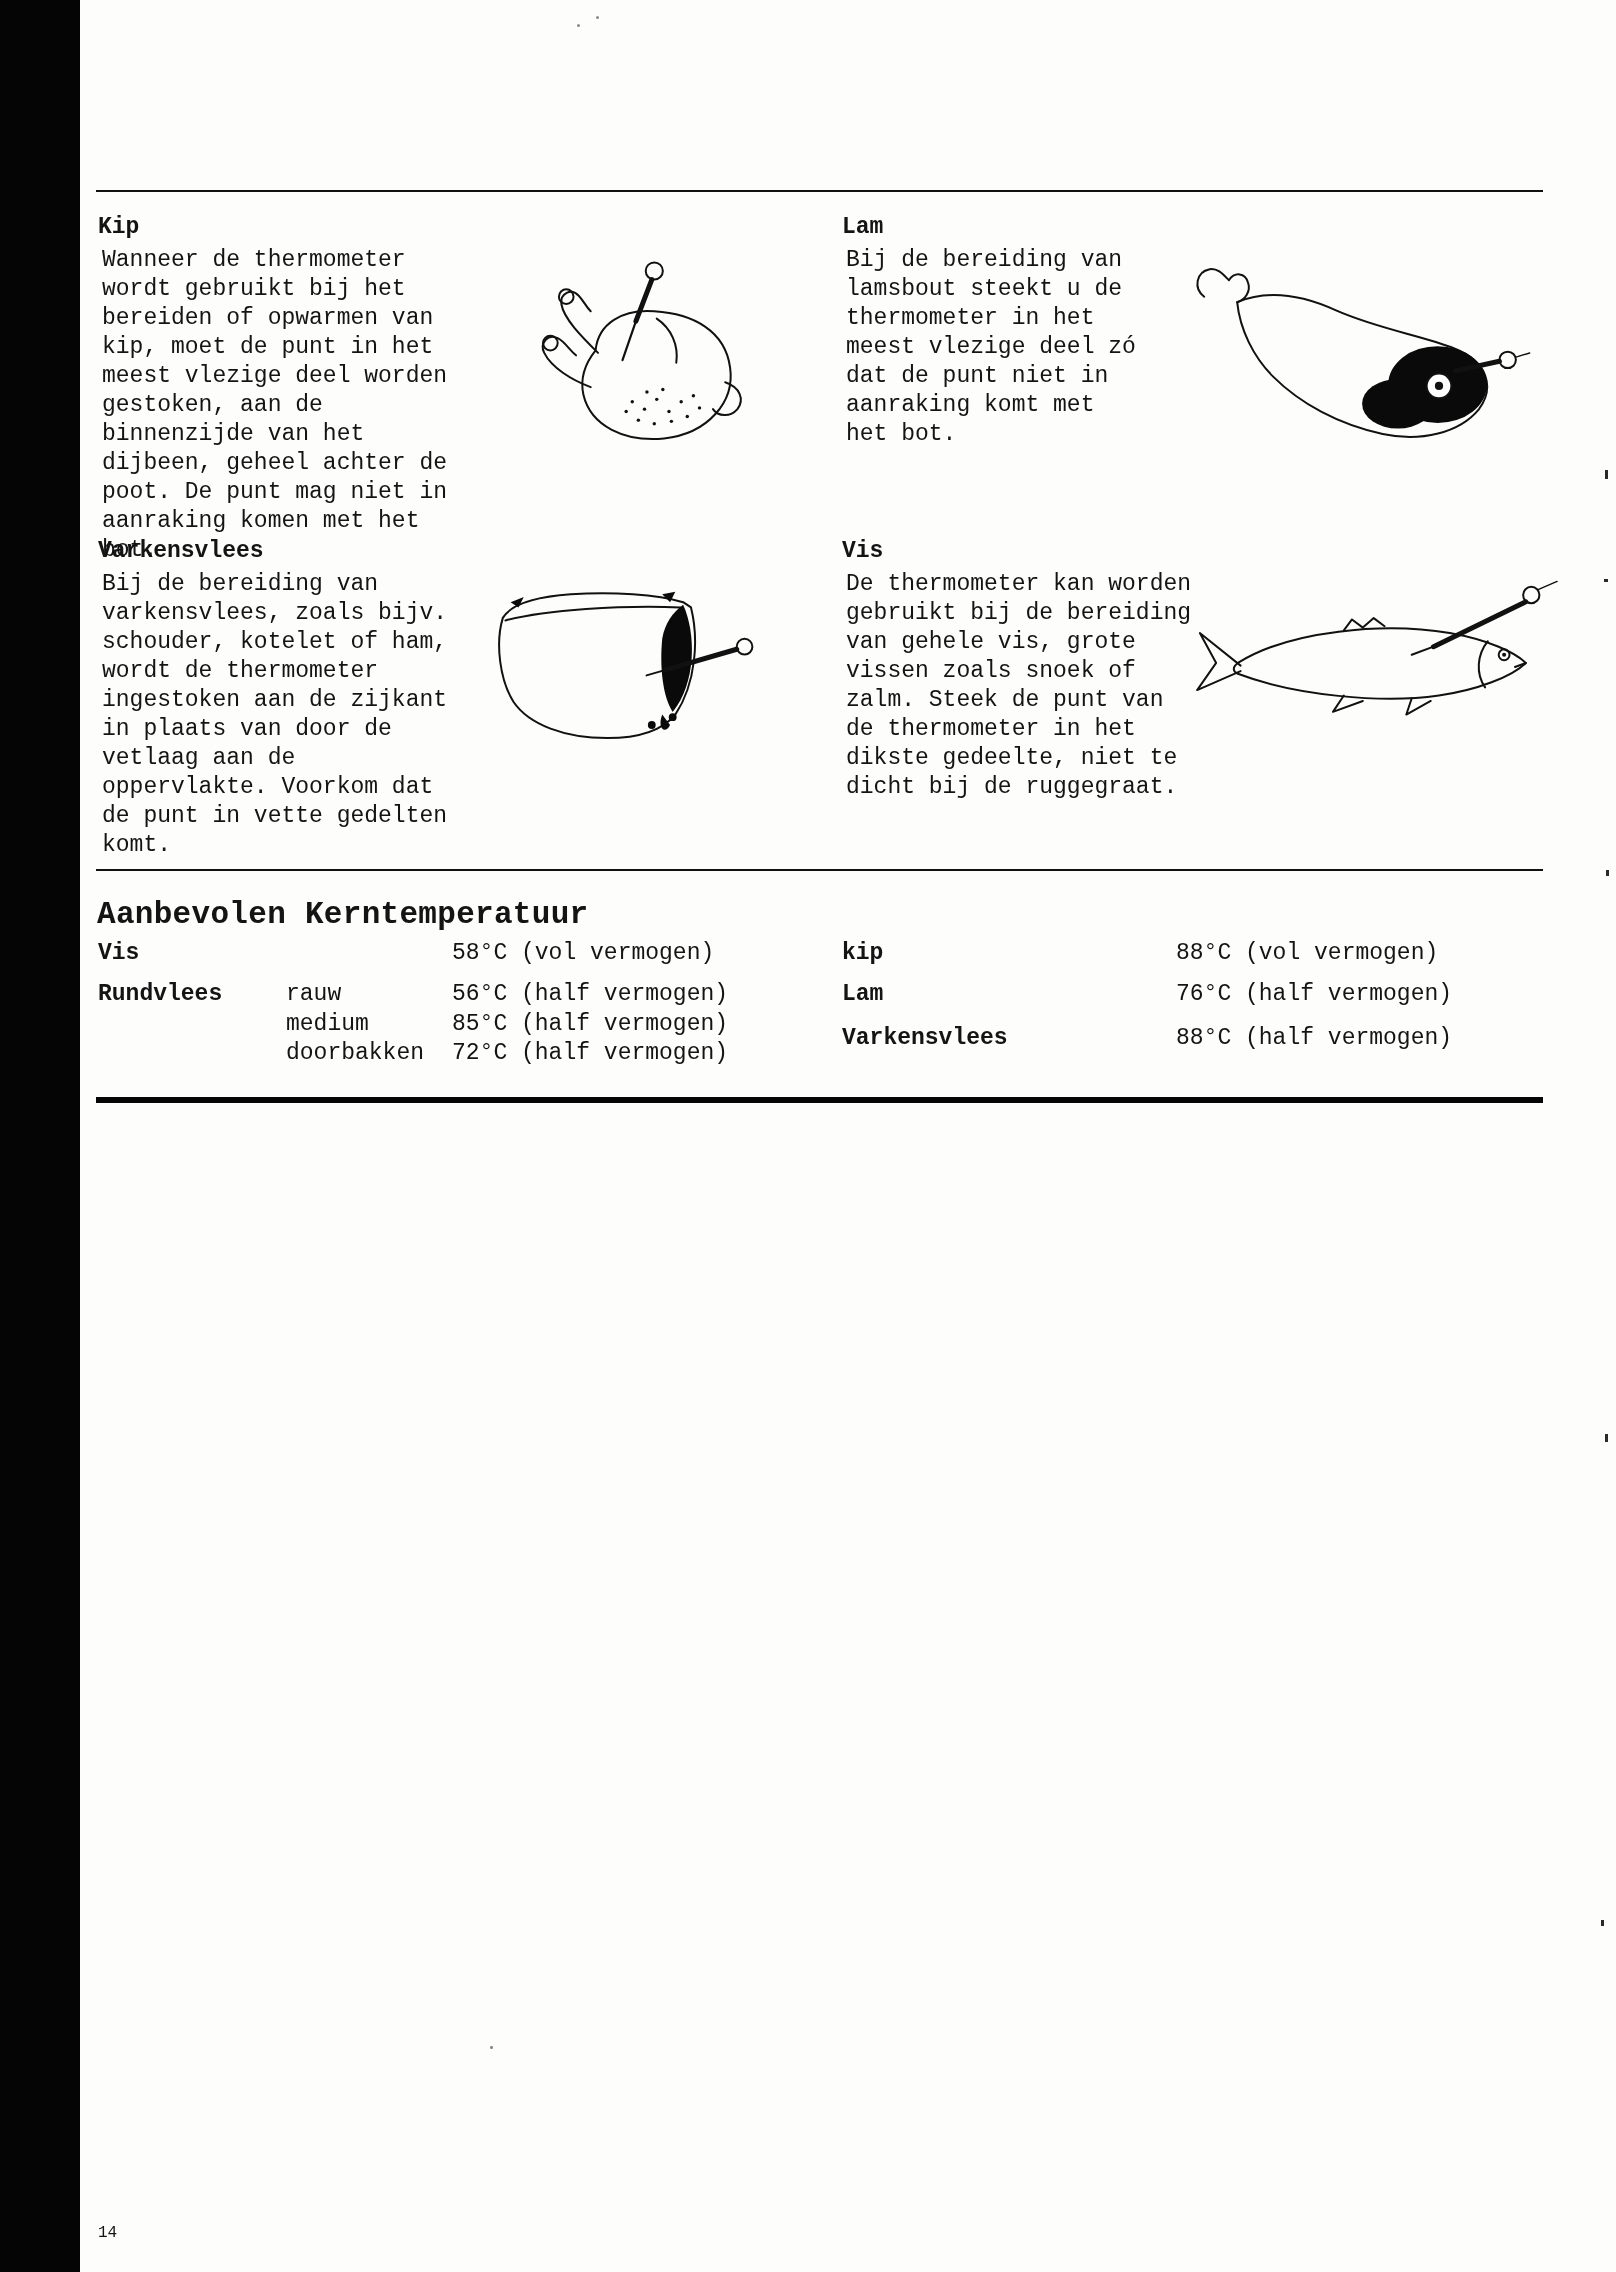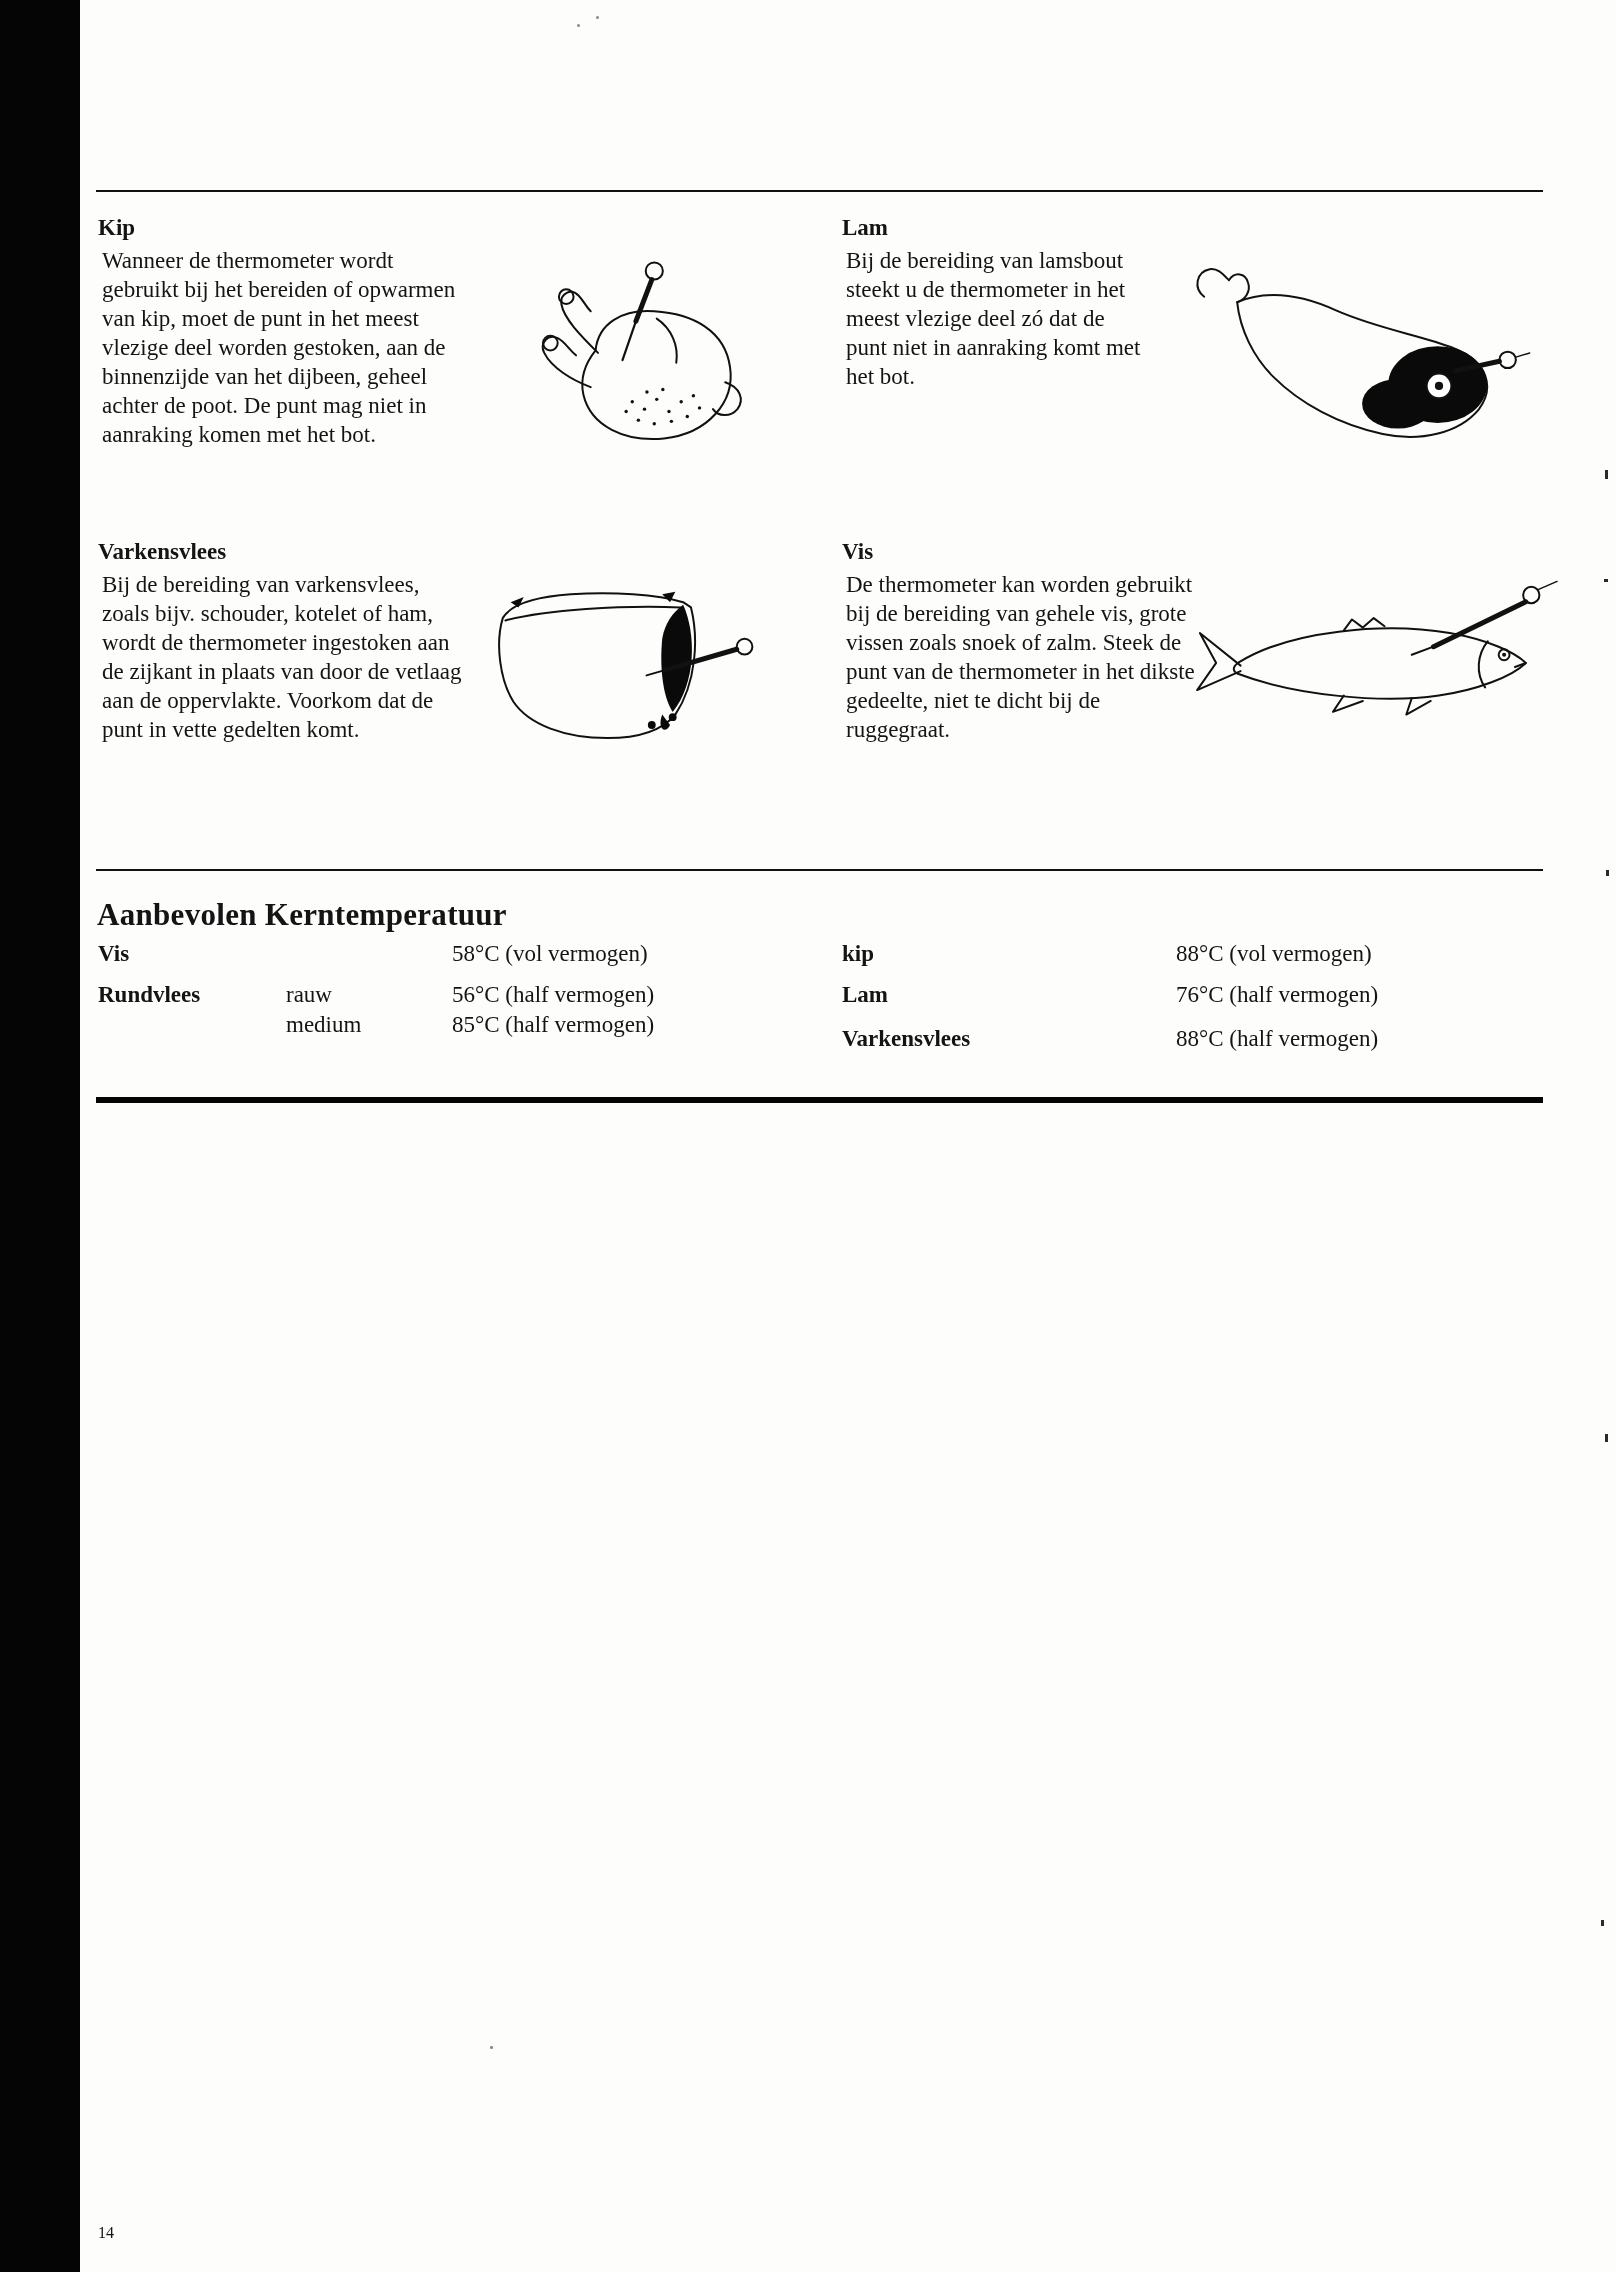--- a/index.html
+++ b/index.html
@@ -1,20 +1,20 @@
 <!DOCTYPE html>
 <html style="font-size:10px"><head>
 <meta charset="utf-8">
 <style>
   html,body{margin:0;padding:0;background:#e8e8e8;}
   .page{
     position:relative;
     width:1616px;height:2273px;
     background:#fdfdfc;
-    font-family:Liberation Serif, serif;
+    font-family:Liberation Mono, monospace;
     color:#141414;
     overflow:hidden;
   }
   .left-scan-bar{
     position:absolute;left:0;top:0;width:80px;height:2273px;
     background:#050505;
   }
   .rule{position:absolute;background:#111;height:1.9px;}
   .rule-thick{position:absolute;background:#050505;height:6.3px;}
   .section{position:absolute;font-size:23px;line-height:29px;}
@@ -165,20 +165,25 @@
   <div class="trow" style="left:98px;top:980px;width:720px;">
     <span class="tl bold">Rundvlees</span>
     <span class="tsub">rauw</span>
     <span class="tval">56°C (half vermogen)</span>
   </div>
   <div class="trow" style="left:98px;top:1010px;width:720px;">
     <span class="tl bold"></span>
     <span class="tsub">medium</span>
     <span class="tval">85°C (half vermogen)</span>
   </div>
+  <div class="trow" style="left:98px;top:1039px;width:720px;">
+    <span class="tl bold"></span>
+    <span class="tsub">doorbakken</span>
+    <span class="tval">72°C (half vermogen)</span>
+  </div>
 
   <div class="trow" style="left:842px;top:939px;width:701px;">
     <span class="rl bold">kip</span>
     <span class="rval">88°C (vol vermogen)</span>
   </div>
   <div class="trow" style="left:842px;top:980px;width:701px;">
     <span class="rl bold">Lam</span>
     <span class="rval">76°C (half vermogen)</span>
   </div>
   <div class="trow" style="left:842px;top:1024px;width:701px;">

